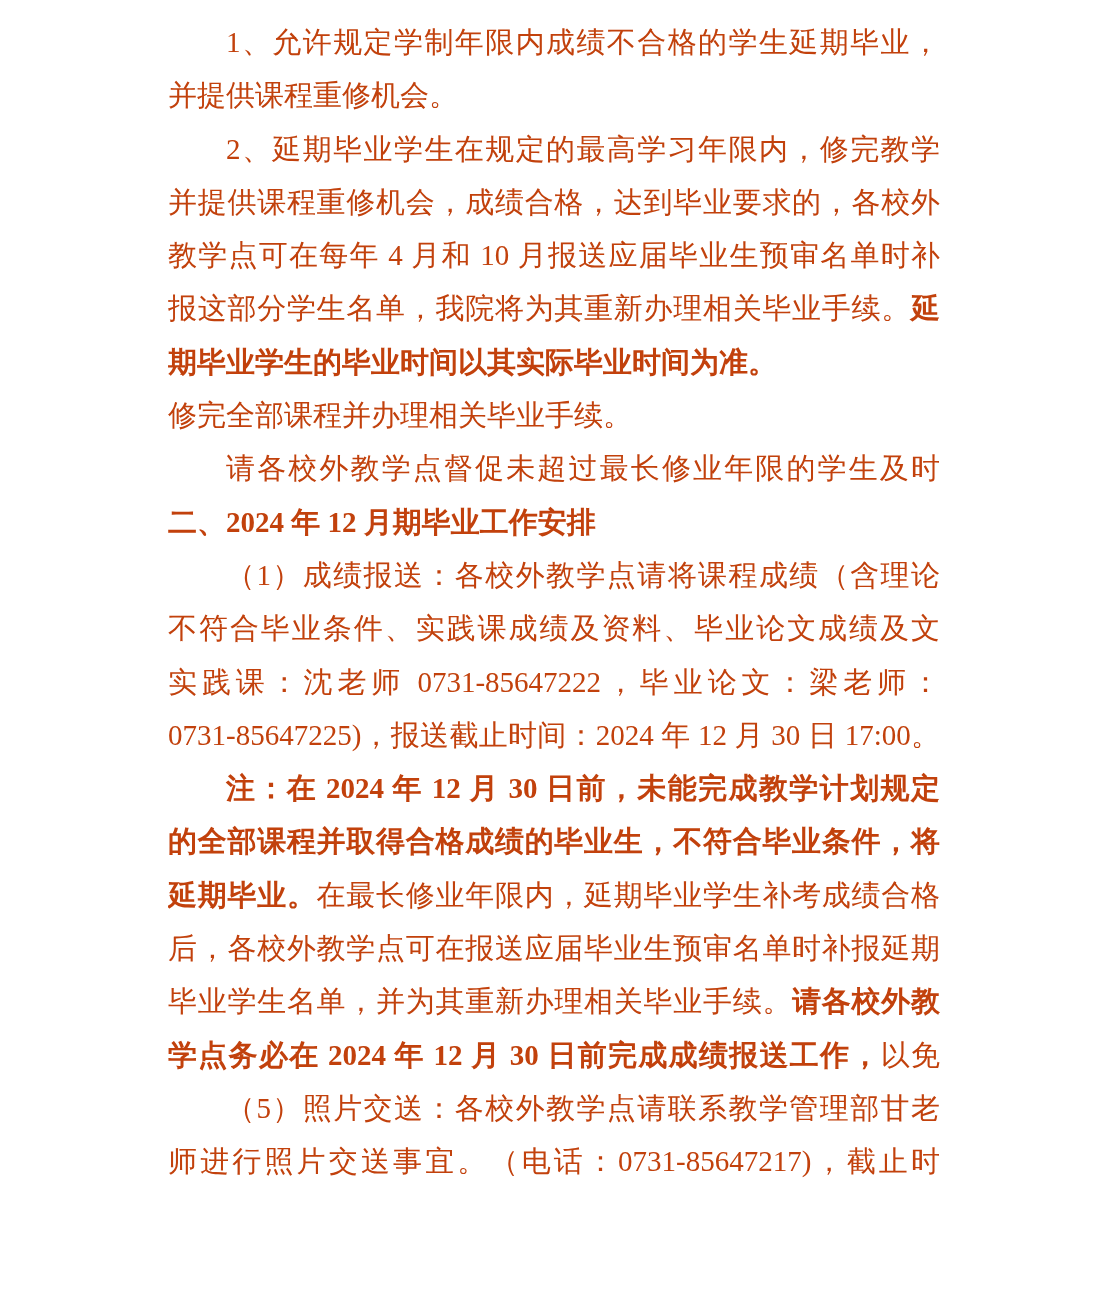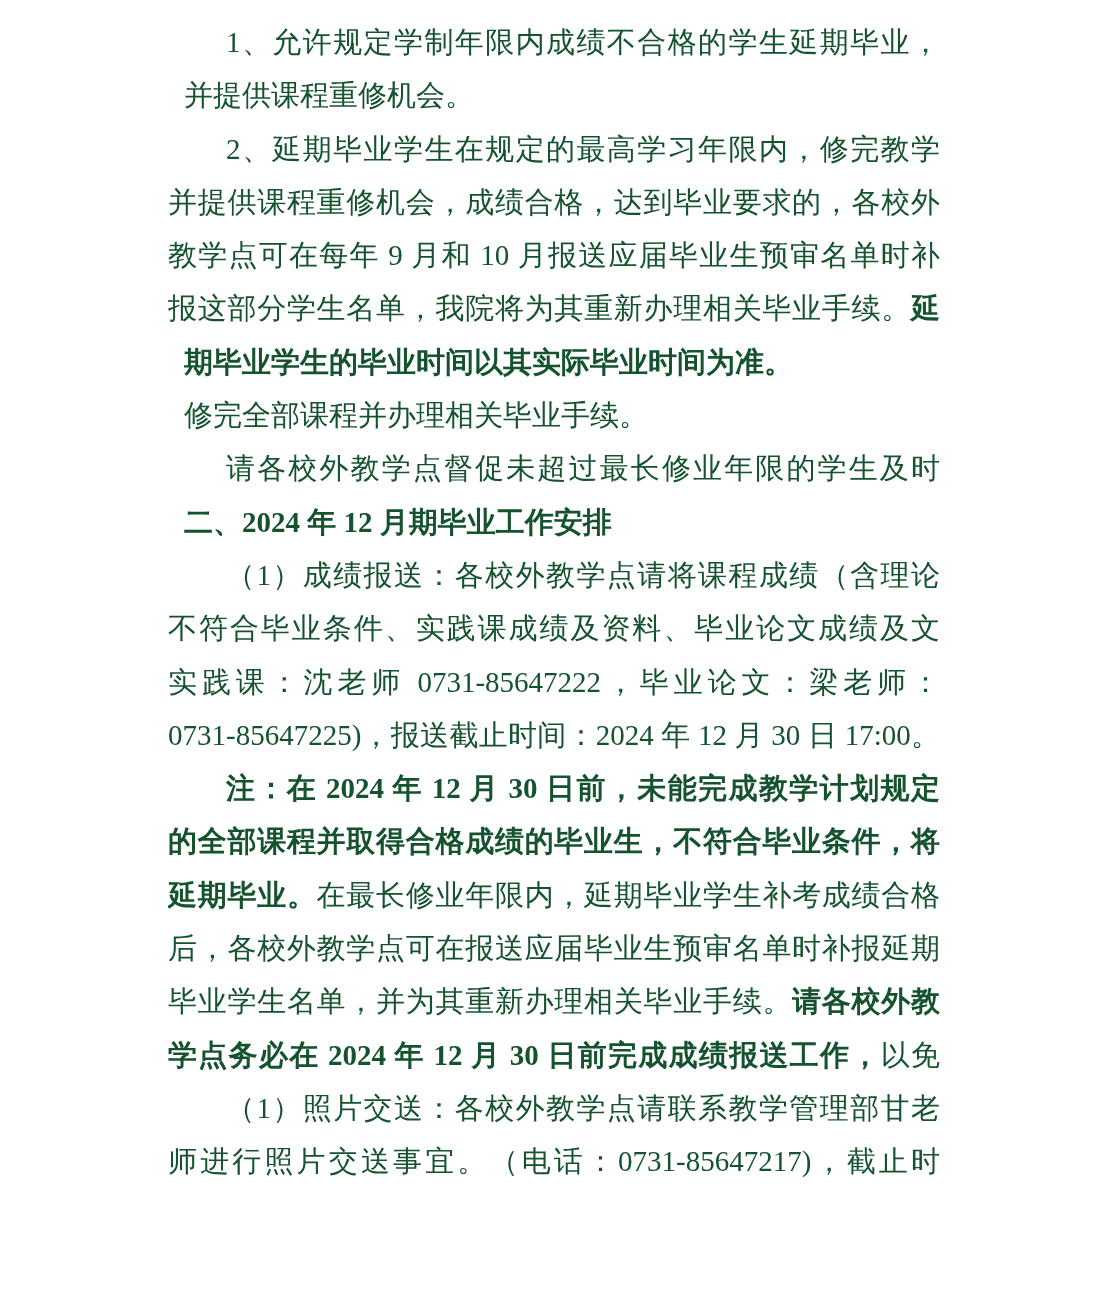--- a/index.html
+++ b/index.html
@@ -15,60 +15,59 @@
     overflow: hidden;
     font-family: "Liberation Serif", "DejaVu Serif", serif;
   }
   .doc {
     position: absolute;
     left: 168px;
     top: 16px;
     width: 772px;
     font-size: 29px;
     line-height: 53.3px;
-    color: #14532d;
+    color: #c2410c;
   }
   .line {
     text-align: justify;
     text-align-last: justify;
     white-space: normal;
     overflow: hidden;
     height: 53.3px;
   }
   .line.no-justify {
     text-align-last: left;
-    margin-left: 16px;
   }
   .line.indent {
     padding-left: 58px;
   }
   .seg { font-weight: 400; }
   .seg.bold { font-weight: 700; }
 </style>
 </head>
 <body>
 
 <div class="page">
   <div class="doc" id="doc">
       <div class="line indent"><span class="seg">1、允许规定学制年限内成绩不合格的学生延期毕业，</span></div>
       <div class="line no-justify"><span class="seg">并提供课程重修机会。</span></div>
       <div class="line indent"><span class="seg">2、延期毕业学生在规定的最高学习年限内，修完教学</span></div>
       <div class="line"><span class="seg">并提供课程重修机会，成绩合格，达到毕业要求的，各校外</span></div>
-      <div class="line"><span class="seg">教学点可在每年 9 月和 10 月报送应届毕业生预审名单时补</span></div>
+      <div class="line"><span class="seg">教学点可在每年 4 月和 10 月报送应届毕业生预审名单时补</span></div>
       <div class="line"><span class="seg">报这部分学生名单，我院将为其重新办理相关毕业手续。</span><span class="seg bold">延</span></div>
       <div class="line no-justify"><span class="seg bold">期毕业学生的毕业时间以其实际毕业时间为准。</span></div>
       <div class="line no-justify"><span class="seg">修完全部课程并办理相关毕业手续。</span></div>
       <div class="line indent"><span class="seg">请各校外教学点督促未超过最长修业年限的学生及时</span></div>
       <div class="line no-justify"><span class="seg bold">二、2024 年 12 月期毕业工作安排</span></div>
       <div class="line indent"><span class="seg">（1）成绩报送：各校外教学点请将课程成绩（含理论</span></div>
       <div class="line"><span class="seg">不符合毕业条件、实践课成绩及资料、毕业论文成绩及文本）</span></div>
       <div class="line"><span class="seg">实践课：沈老师 0731-85647222，毕业论文：梁老师：</span></div>
       <div class="line"><span class="seg">0731-85647225)，报送截止时间：2024 年 12 月 30 日 17:00。</span></div>
       <div class="line indent"><span class="seg bold">注：在 2024 年 12 月 30 日前，未能完成教学计划规定</span></div>
       <div class="line"><span class="seg bold">的全部课程并取得合格成绩的毕业生，不符合毕业条件，将</span></div>
       <div class="line"><span class="seg bold">延期毕业。</span><span class="seg">在最长修业年限内，延期毕业学生补考成绩合格</span></div>
       <div class="line"><span class="seg">后，各校外教学点可在报送应届毕业生预审名单时补报延期</span></div>
       <div class="line"><span class="seg">毕业学生名单，并为其重新办理相关毕业手续。</span><span class="seg bold">请各校外教</span></div>
       <div class="line"><span class="seg bold">学点务必在 2024 年 12 月 30 日前完成成绩报送工作，</span><span class="seg">以免</span></div>
-      <div class="line indent"><span class="seg">（1）照片交送：各校外教学点请联系教学管理部甘老</span></div>
+      <div class="line indent"><span class="seg">（5）照片交送：各校外教学点请联系教学管理部甘老</span></div>
       <div class="line"><span class="seg">师进行照片交送事宜。（电话：0731-85647217)，截止时间：</span></div>
     </div>
 </div>
 
 </body></html>

